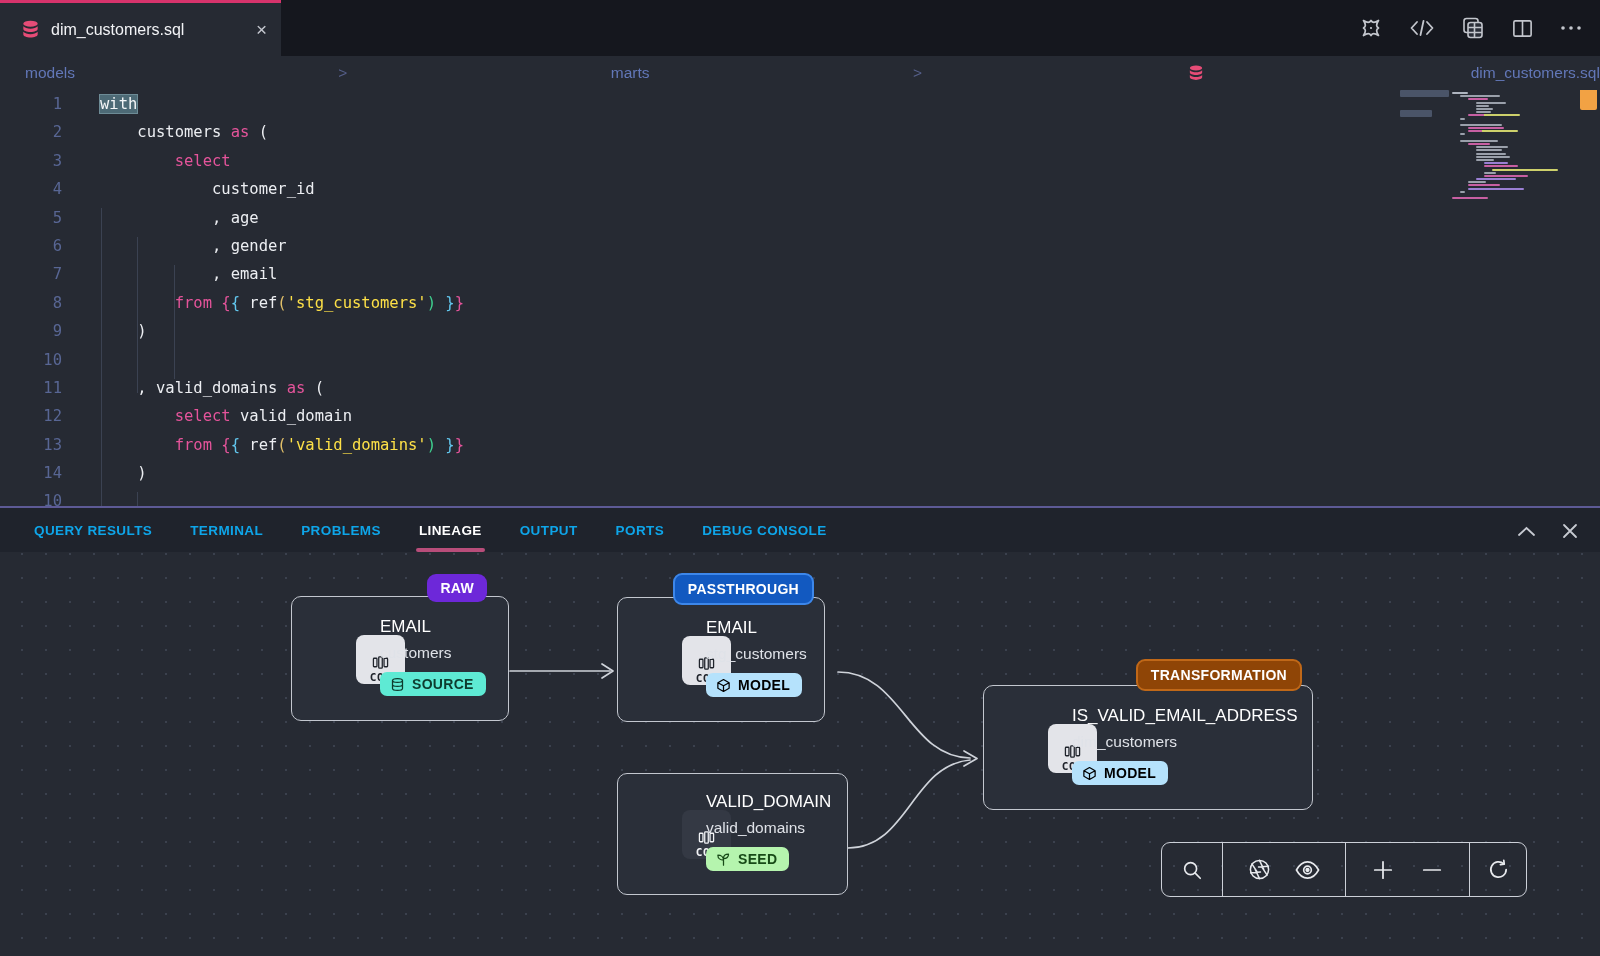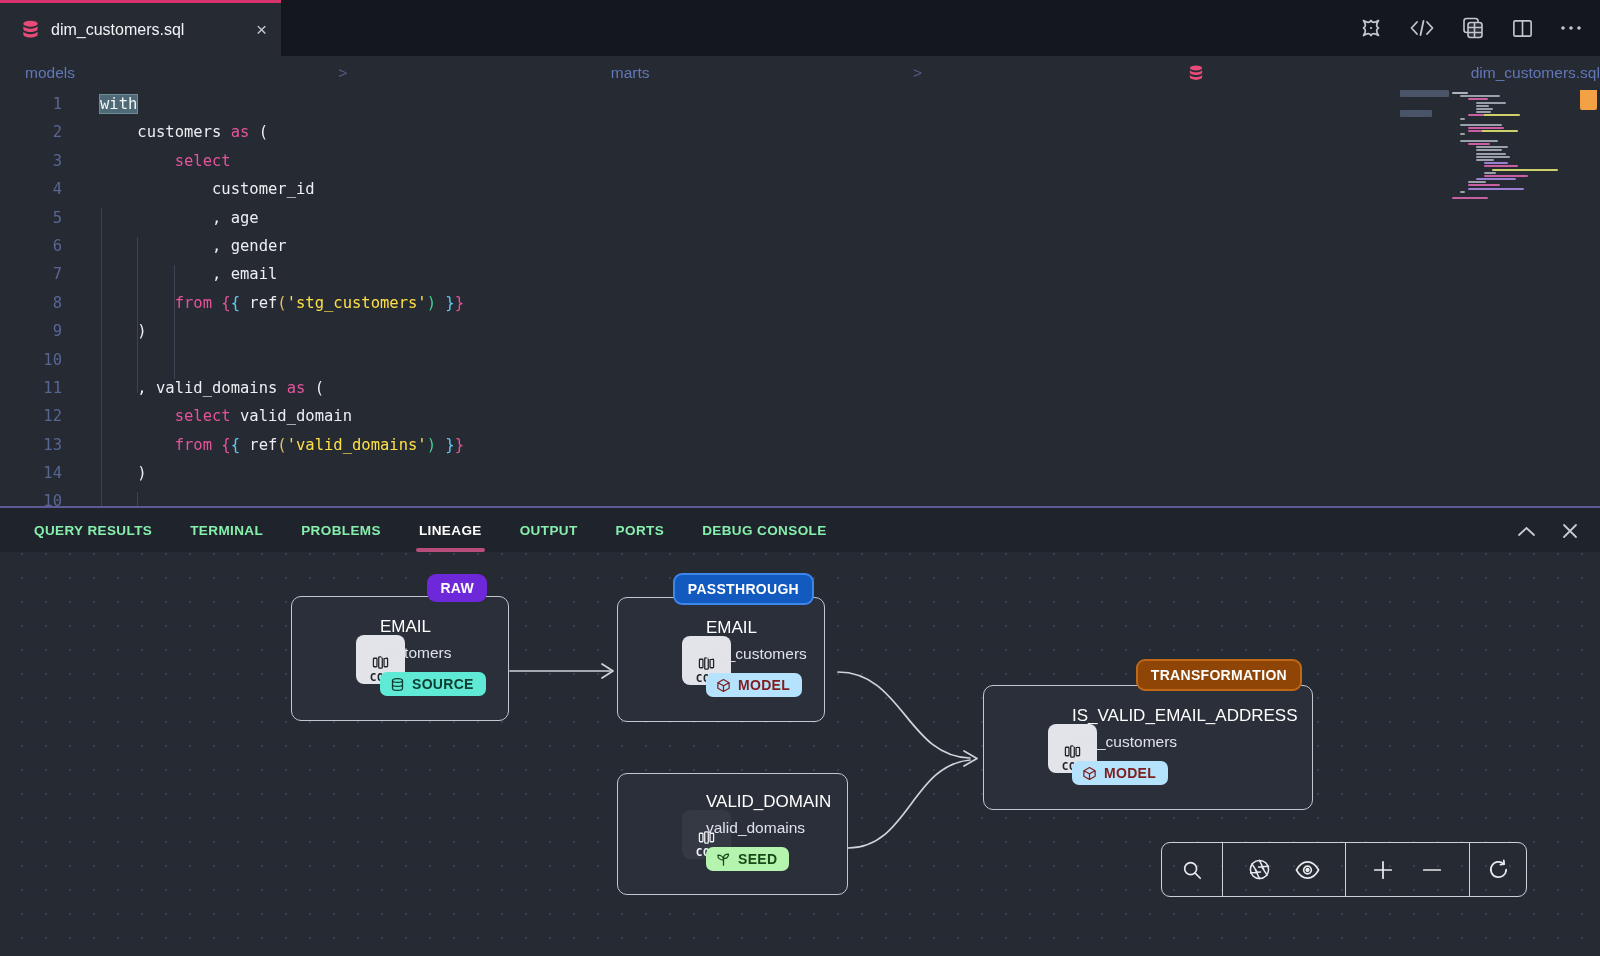--- a/index.html
+++ b/index.html
@@ -37,21 +37,21 @@
   .tk-sel { color:#f4f6f8; background:#4d6a76; outline:1px solid #6d8b96; }
   .iguide { position:absolute; width:1px; background:#3b4252; }
   .mm-bar { position:absolute; background:#4a5468; border-radius:1px; }
   .ov-orange { position:absolute; left:1580px; top:87px; width:17px; height:23px; background:#f2a244; border-radius:2px; }
   .minimap { position:absolute; left:1452px; top:2px; width:82px; }
   .mm { height:2px; margin-bottom:1.2px; border-radius:1px; }
 
   
   .panel-head { position:absolute; left:0; top:506px; width:1600px; height:46px; background:#1f232c;
                 border-top:2px solid #5d5a96; display:flex; align-items:stretch; padding-left:34px; gap:38px; }
-  .ptab { display:flex; align-items:center; position:relative; color:#86efac; font-size:13.5px;
+  .ptab { display:flex; align-items:center; position:relative; color:#0ea5e9; font-size:13.5px;
           font-weight:700; letter-spacing:0.4px; cursor:pointer; }
   .ptab.active { color:#ffffff; }
   .ptab.active::after { content:""; position:absolute; left:-3px; right:-3px; bottom:0; height:4px;
                         background:#b84d7a; border-radius:2px; }
   .phead-icons { position:absolute; right:22px; top:0; height:46px; display:flex; align-items:center; gap:26px; }
 
   
   .canvas { position:absolute; left:0; top:552px; width:1600px; height:404px; background:#262a33;
             background-image:radial-gradient(circle, #3b414e 1.2px, transparent 1.4px);
             background-size:24px 24px; background-position:10px 14px; }
@@ -62,21 +62,21 @@
             display:flex; flex-direction:column; align-items:center; justify-content:flex-end; gap:1px;margin-left:44px; }
   .colbox.light { background:#e3e4e9; color:#20242c; }
   .colbox.dark  { background:#343944; color:#f2f3f6; }
   .colbox .collbl { font-family:"DejaVu Sans Mono", monospace; font-size:11px; font-weight:700; letter-spacing:0.5px; }
   .ncontent { position:absolute; left:88px; top:20px; right:12px; }
   .ntitle { color:#ffffff; font-size:17px; font-weight:500; margin-bottom:7px; white-space:nowrap; }
   .nsub { color:#dfe2e8; font-size:15.5px; margin-bottom:10px; white-space:nowrap; }
   .pill { display:inline-flex; align-items:center; gap:7px; border-radius:7px; padding:4px 12px 4px 10px;
           font-size:14px; font-weight:700; letter-spacing:0.3px; }
   .pill.source { background:#5eead4; color:#0e3b2e; }
-  .pill.model  { background:#b5e2fc; color:#7f1d1d; }
+  .pill.model  { background:#b5e2fc; color:#000000; }
   .pill.seed   { background:#b5f4ae; color:#174a17; }
   .topbadge { position:absolute; z-index:3; color:#fff; font-size:14px; font-weight:600; letter-spacing:0.3px;
               padding:6px 13px; border-radius:9px; white-space:nowrap; }
   .topbadge.raw { background:#6d28d9; right:21px; top:-23px; }
   .topbadge.passthrough { background:#1259c0; border:2px solid #3d87ea; right:10px; top:-25px; }
   .topbadge.transformation { background:#8f4506; border:2px solid #c06818; right:10px; top:-27px; }
 
   
   .ltoolbar { position:absolute; left:1161px; top:290px; width:366px; height:55px;
               border:1.6px solid #ccd0d8; border-radius:9px; display:flex; }

